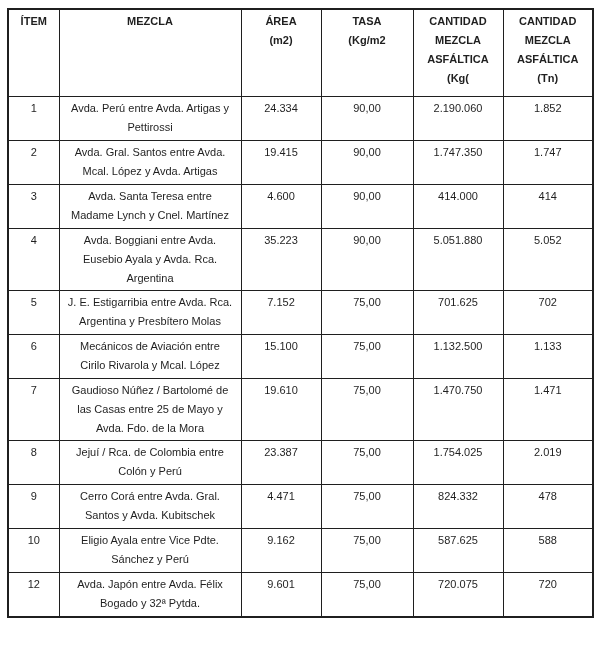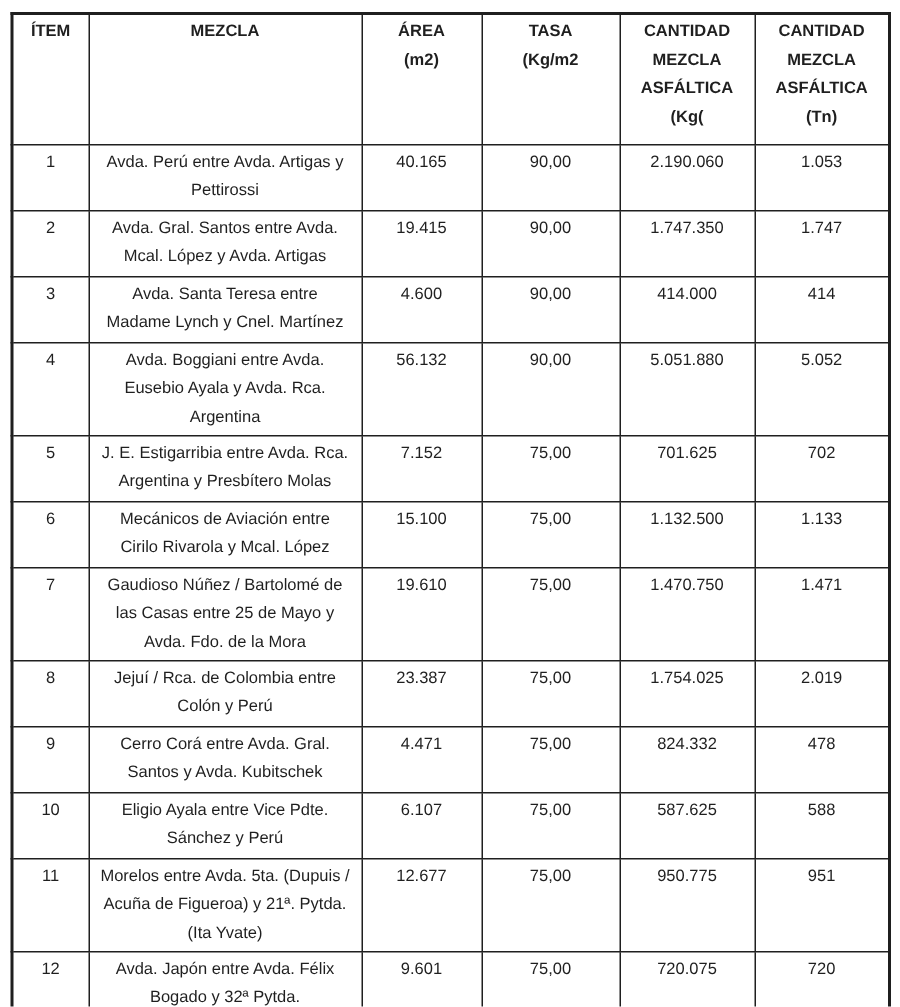--- a/index.html
+++ b/index.html
@@ -74,24 +74,24 @@
 MEZCLA
 ASFÁLTICA
 (Tn)</th>
       </tr>
     </thead>
     <tbody id="table-body">
         <tr class="row-2">
           <td>1</td>
           <td>Avda. Perú entre Avda. Artigas y
 Pettirossi</td>
-          <td>40.165</td>
+          <td>24.334</td>
           <td>90,00</td>
           <td>2.190.060</td>
-          <td>1.053</td>
+          <td>1.852</td>
         </tr>
         <tr class="row-2">
           <td>2</td>
           <td>Avda. Gral. Santos entre Avda.
 Mcal. López y Avda. Artigas</td>
           <td>19.415</td>
           <td>90,00</td>
           <td>1.747.350</td>
           <td>1.747</td>
         </tr>
@@ -102,21 +102,21 @@
           <td>4.600</td>
           <td>90,00</td>
           <td>414.000</td>
           <td>414</td>
         </tr>
         <tr class="row-3">
           <td>4</td>
           <td>Avda. Boggiani entre Avda.
 Eusebio Ayala y Avda. Rca.
 Argentina</td>
-          <td>56.132</td>
+          <td>35.223</td>
           <td>90,00</td>
           <td>5.051.880</td>
           <td>5.052</td>
         </tr>
         <tr class="row-2">
           <td>5</td>
           <td>J. E. Estigarribia entre Avda. Rca.
 Argentina y Presbítero Molas</td>
           <td>7.152</td>
           <td>75,00</td>
@@ -157,34 +157,24 @@
 Santos y Avda. Kubitschek</td>
           <td>4.471</td>
           <td>75,00</td>
           <td>824.332</td>
           <td>478</td>
         </tr>
         <tr class="row-2">
           <td>10</td>
           <td>Eligio Ayala entre Vice Pdte.
 Sánchez y Perú</td>
-          <td>6.107</td>
+          <td>9.162</td>
           <td>75,00</td>
           <td>587.625</td>
           <td>588</td>
-        </tr>
-        <tr class="row-3">
-          <td>11</td>
-          <td>Morelos entre Avda. 5ta. (Dupuis /
-Acuña de Figueroa) y 21ª. Pytda.
-(Ita Yvate)</td>
-          <td>12.677</td>
-          <td>75,00</td>
-          <td>950.775</td>
-          <td>951</td>
         </tr>
         <tr class="row-2">
           <td>12</td>
           <td>Avda. Japón entre Avda. Félix
 Bogado y 32ª Pytda.</td>
           <td>9.601</td>
           <td>75,00</td>
           <td>720.075</td>
           <td>720</td>
         </tr>

